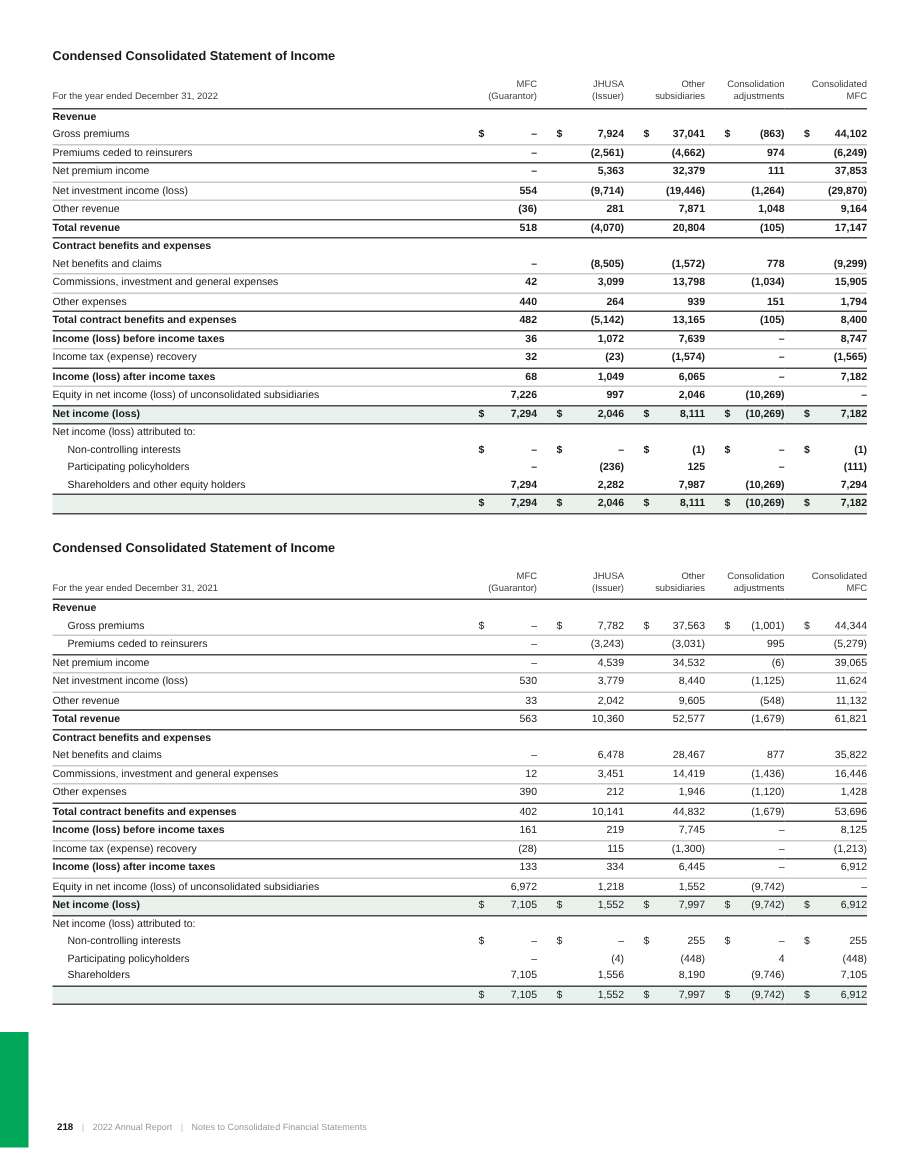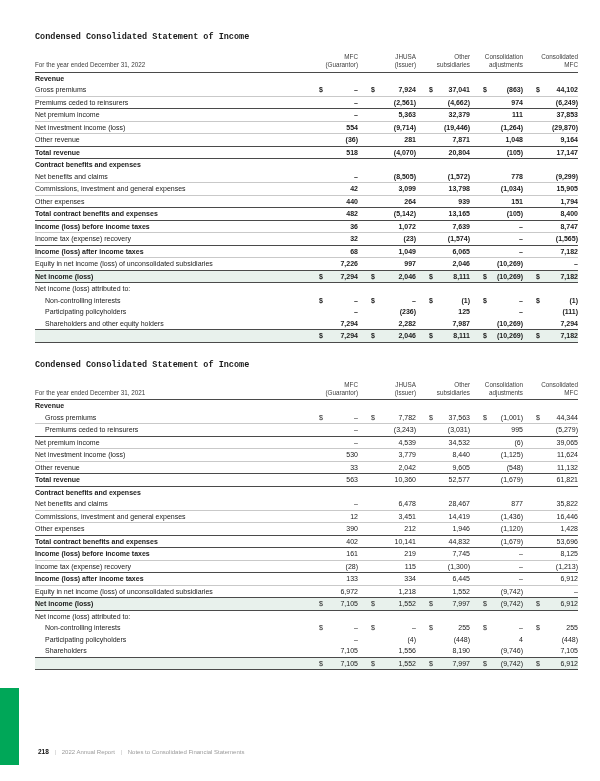--- a/index.html
+++ b/index.html
@@ -12,21 +12,21 @@
   }
   *{box-sizing:border-box;}
   html,body{margin:0;padding:0;}
   body{
     width:600px;height:781px;position:relative;background:#ffffff;
     font-family:"Liberation Sans",sans-serif;color:var(--ink);
     overflow:hidden;
   }
   .content{padding:32px 22px 0 35px;width:578px;}
   h2.stmt-title{
-    font-size:8.5px;font-weight:bold;margin:0 0 11px 0;letter-spacing:0;font-family:Liberation Mono, monospace;
+    font-size:8.5px;font-weight:bold;margin:0 0 11px 0;letter-spacing:0;
   }
   .statement + .statement{margin-top:17px;}
   table.fin{
     border-collapse:collapse;width:543px;table-layout:fixed;
     font-size:7px;line-height:8px;
   }
   col.c-label{width:271px;}
   col.c-n1{width:52px;}
   col.c-n2{width:58px;}
   col.c-n3{width:54px;}

